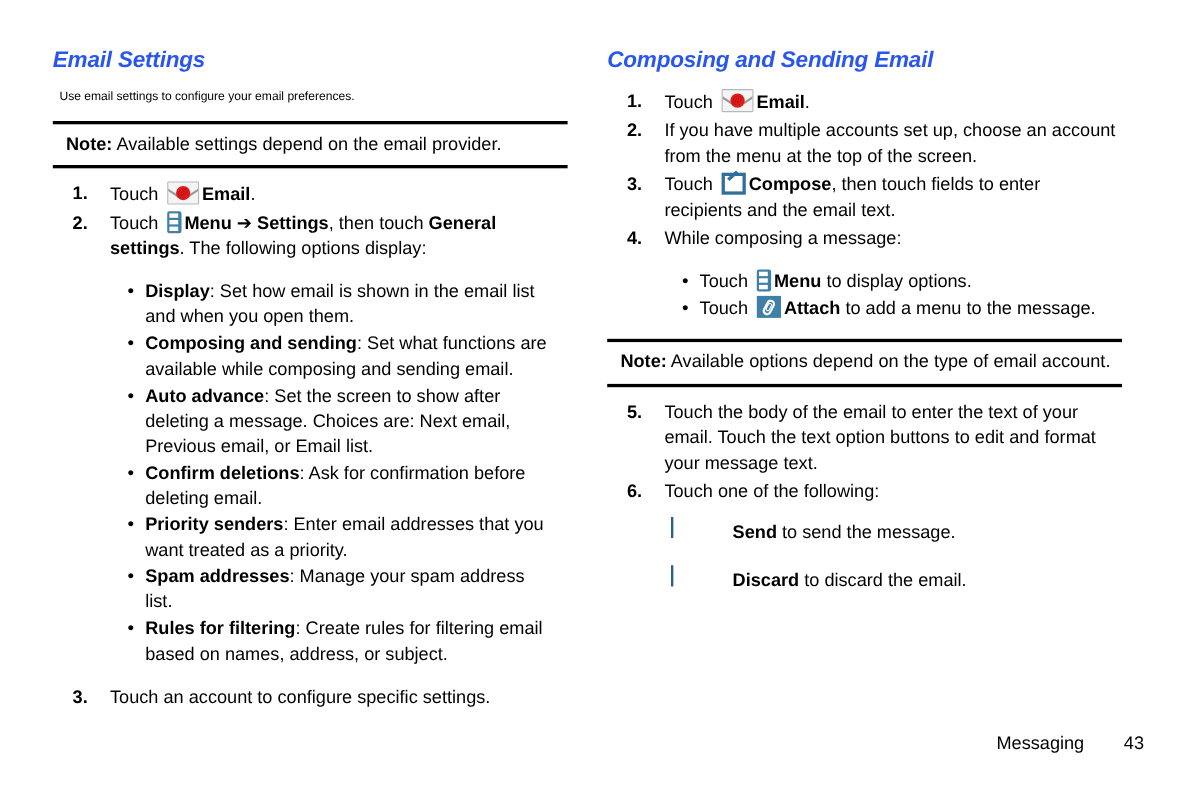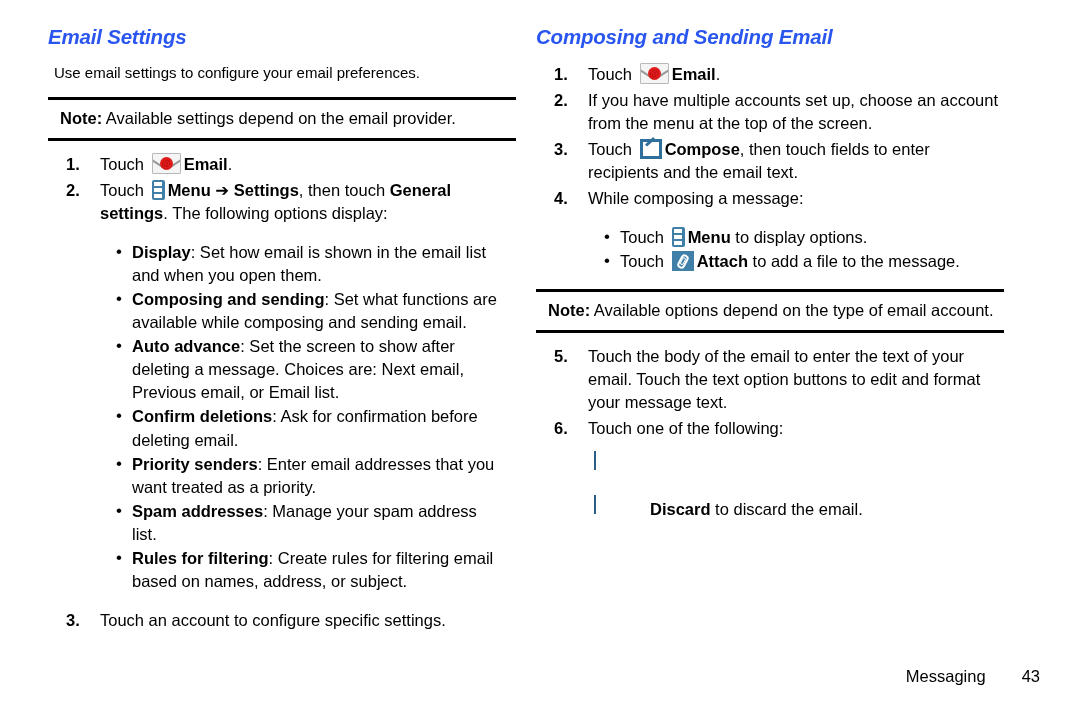--- a/index.html
+++ b/index.html
@@ -21,43 +21,43 @@
     position: relative;
     width: 1080px;
     height: 720px;
     box-sizing: border-box;
     padding: 0;
   }
 
   .columns {
     display: flex;
     flex-direction: row;
-    padding: 26px 40px 0 48px;
-    gap: 20px;
+    padding: 44px 40px 0 48px;
+    gap: 36px;
   }
   .col {
     width: 468px;
     flex: 0 0 468px;
   }
 
   
   .section-heading {
     font-weight: bold;
     font-style: italic;
     font-size: 20.5px;
     color: #2A56F0;
     letter-spacing: -0.2px;
     margin: 0 0 14px 0;
     line-height: 1.1;
     white-space: nowrap;
   }
 
   
   .intro {
-    font-size: 15px;
+    font-size: 11px;
     line-height: 1.38;
     margin: 0 0 14px 6px;
     padding-left: 0;
   }
 
   
   .note {
     border-top: 3px solid #000;
     border-bottom: 3px solid #000;
     padding: 7px 0 8px 0;
@@ -415,21 +415,21 @@
 
         <li>
           <span class="num">4.</span>
           <span>While composing a message:</span>
 
           <ul class="bullets sub-bullets-tight">
             <li>
               <span>Touch </span><span class="ico ico-menu"><i></i><i></i><i></i></span><b>Menu</b><span> to display options.</span>
             </li>
             <li>
-              <span>Touch </span><span class="ico ico-attach"><span class="clip"></span><span class="clip2"></span></span><b>Attach</b><span> to add a file to the message.</span>
+              <span>Touch </span><span class="ico ico-attach"><span class="clip"></span><span class="clip2"></span></span><b>Attach</b><span> to add a menu to the message.</span>
             </li>
           </ul>
         </li>
       </ol>
 
       <div class="note" style="margin-top:14px;">
         <span class="note-label">Note:</span><span> Available options depend on the type of email account.</span>
       </div>
 
       <ol class="steps">
@@ -444,20 +444,21 @@
       </ol>
 
       <ul class="optlist">
         <li class="optrow">
           <span class="glyphbox">
             <span class="bigico send">
               <span class="env"></span><span class="v1"></span><span class="v2"></span>
               <span class="arr"></span><span class="arrh"></span>
             </span>
           </span>
+          <span class="opttext"><b>Send</b><span> to send the message.</span></span>
         </li>
 
 
         <li class="optrow">
           <span class="glyphbox">
             <span class="bigico discard">
               <span class="x1"></span><span class="x2"></span>
             </span>
           </span>
           <span class="opttext"><b>Discard</b><span> to discard the email.</span></span>

